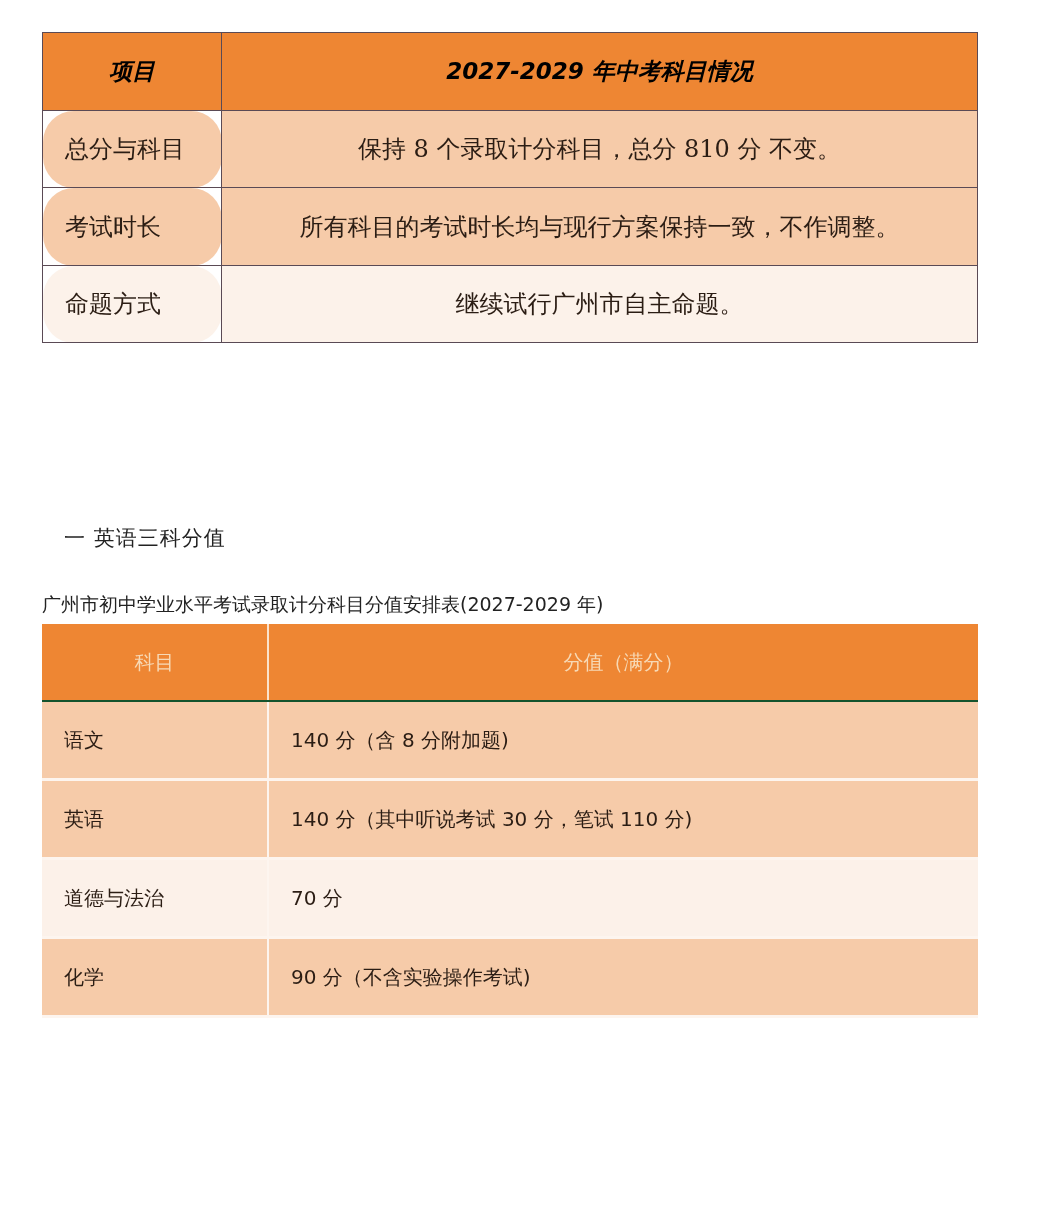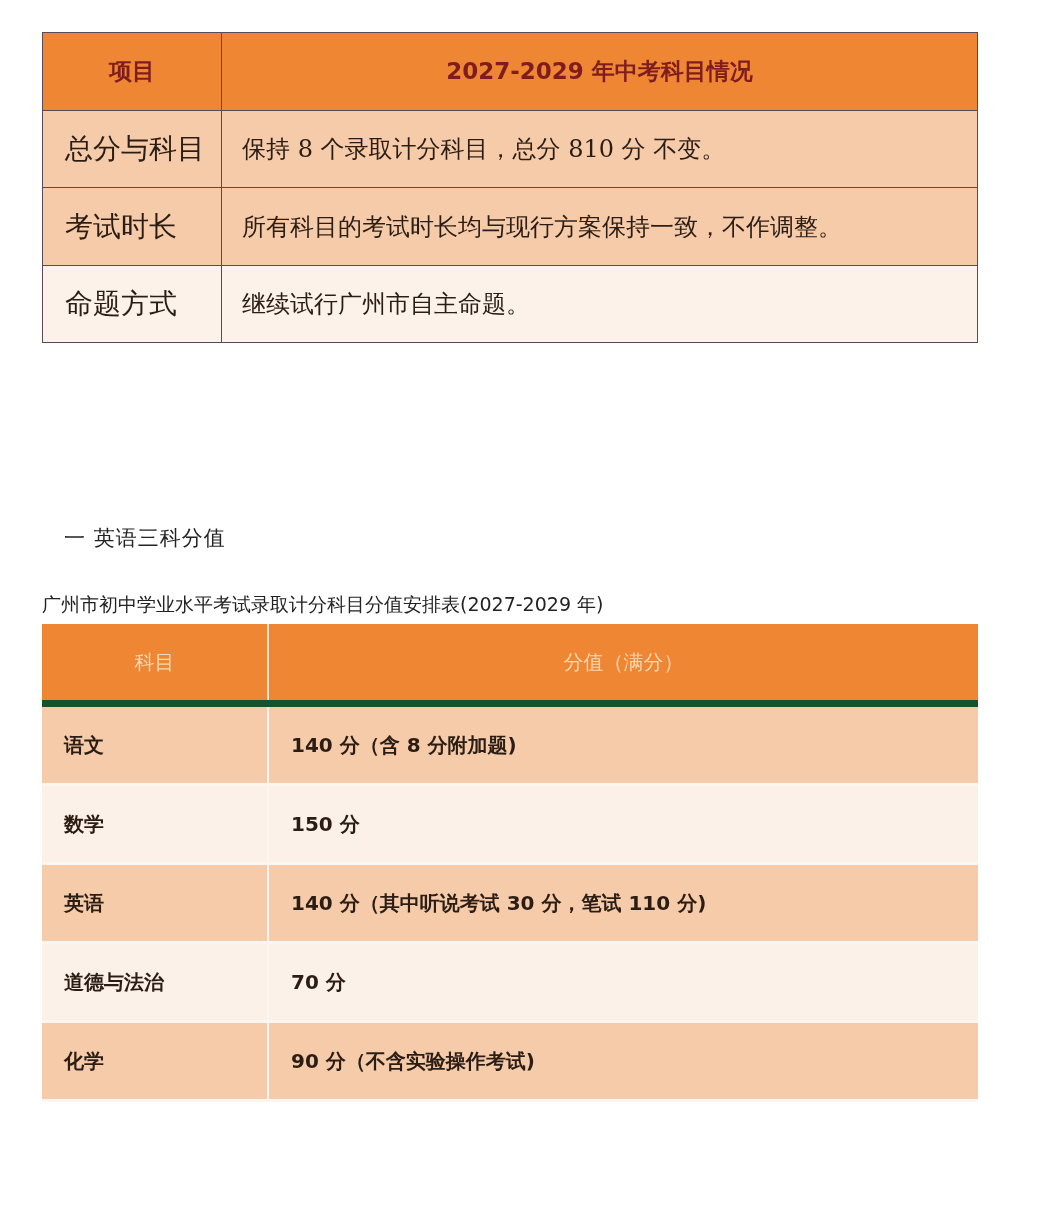--- a/index.html
+++ b/index.html
@@ -6,28 +6,28 @@
   body {
     width: 1048px; height: 1209px; overflow: hidden; position: relative;
     font-family: "DejaVu Serif", "Liberation Serif", serif;
     color: #2b1d14;
   }
   
   .t1 {
     position: absolute; left: 42px; top: 32px; width: 936px;
     border-collapse: collapse; border: 1px solid #5a4a55;
   }
-  .t1 td, .t1 th { border: 1px solid #5a4a55; padding: 0; }
+  .t1 td, .t1 th { border: 1px solid #5a4a55; padding: 0; text-align: center; }
   .t1 th {
-    background: #ee8633; color: #7f1d1d; font-weight: bold;
+    background: #ee8633; color: #000000; font-weight: bold;
     font-family: "DejaVu Sans", "Liberation Sans", sans-serif;
-    font-size: 23px; height: 77px; text-align: center;
+    font-size: 23px; height: 77px; text-align: center; font-style: italic;
   }
   .t1 .c1 { width: 178px; }
-  .t1 td.key { font-size: 28px; padding-left: 22px; text-align: left; }
+  .t1 td.key { font-size: 24px; padding-left: 22px; text-align: left; border-radius: 31px; }
   .t1 td.val { font-size: 24px; padding: 0 20px; line-height: 36px; }
   .t1 tr.r1 td { height: 76px; background: #f6cba9; }
   .t1 tr.r2 td { height: 110px; background: #fbeee4; }
   .t1 tr.r3 td { height: 77px; background: #f6cba9; }
   .t1 tr.r4 td { height: 76px; background: #fcf2ea; }
 
   .section-heading {
     position: absolute; left: 64px; top: 524px;
     font-family: "DejaVu Sans", "Liberation Sans", sans-serif;
     font-size: 21px; color: #222; letter-spacing: 1px;
@@ -39,24 +39,24 @@
   }
   
   .t2 {
     position: absolute; left: 42px; top: 624px; width: 936px;
     border-collapse: collapse;
     font-family: "DejaVu Sans", "Liberation Sans", sans-serif;
   }
   .t2 th {
     background: #ee8633; color: #f7d9b5; font-weight: normal; font-size: 20px;
     height: 76px; text-align: center; padding: 0;
-    border-bottom: 7px solid #14532d;
+    border-bottom: 2px solid #14532d;
   }
   .t2 th.c1 { width: 225px; border-right: 2px solid #fbe3cc; }
-  .t2 td { height: 76px; font-size: 20px; padding: 0; border-bottom: 3px solid #fdf5ef; font-weight: bold; }
+  .t2 td { height: 76px; font-size: 20px; padding: 0; border-bottom: 3px solid #fdf5ef; }
   .t2 td.key { padding-left: 22px; border-right: 2px solid #fdf5ef; }
   .t2 td.val { padding-left: 22px; }
   .t2 tr.odd td { background: #f6cba9; }
   .t2 tr.even td { background: #fcf1e9; }
 </style>
 </head>
 <body>
 
 <table class="t1">
   <tbody>
@@ -86,24 +86,20 @@
 <table class="t2">
   <tbody>
       <tr>
     <th class="c1">科目</th>
     <th>分值（满分）</th>
   </tr>
   <tr class="odd">
     <td class="key">语文</td>
     <td class="val">140 分（含 8 分附加题)</td>
   </tr>
-  <tr class="even">
-    <td class="key">数学</td>
-    <td class="val">150 分</td>
-  </tr>
   <tr class="odd">
     <td class="key">英语</td>
     <td class="val">140 分（其中听说考试 30 分，笔试 110 分)</td>
   </tr>
   <tr class="even">
     <td class="key">道德与法治</td>
     <td class="val">70 分</td>
   </tr>
   <tr class="odd">
     <td class="key">化学</td>

